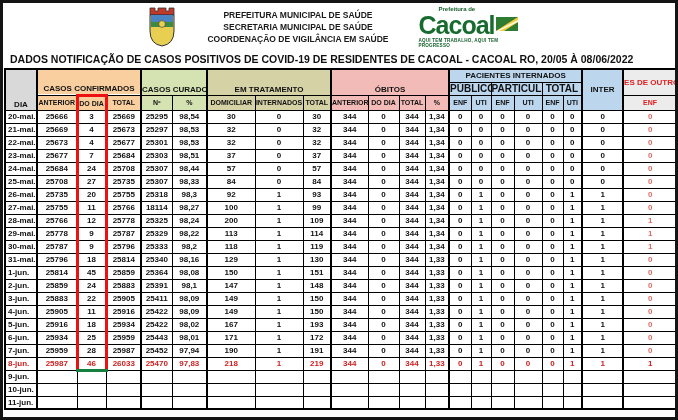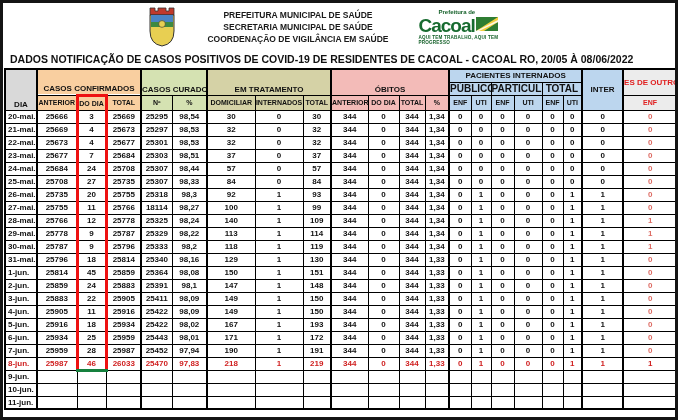--- a/index.html
+++ b/index.html
@@ -14,21 +14,21 @@
   
   .letterhead {
     display:flex; justify-content:center; align-items:center;
     gap:30px; height:46px; padding-top:2px;
   }
   .crest { width:30px; height:40px; flex:0 0 auto; }
   .org-lines { text-align:center; font-weight:bold; font-size:8.5px; line-height:12px; color:#1a1a1a; }
   .cacoal-logo { width:112px; color:#15612a; line-height:1; }
   .logo-pre { font-size:6px; font-weight:bold; margin-left:20px; margin-bottom:1px; }
   .logo-name-row { display:flex; align-items:center; gap:1px; }
-  .logo-name { font-size:19px; font-weight:bold; letter-spacing:-1px; color:#176b2f; }
+  .logo-name { font-size:25px; font-weight:bold; letter-spacing:-1px; color:#176b2f; }
   .logo-tagline { font-size:4.6px; font-weight:bold; margin-top:1px; letter-spacing:0.2px; }
   
   .page-title { font-weight:bold; font-size:10.5px; padding:4px 6px 3px 7px; color:#111; white-space:nowrap; }
   
   table { border-collapse:collapse; table-layout:fixed; width:670px; margin:0 1px; }
   th, td {
     border:1px solid #000;
     padding:0; overflow:hidden; white-space:nowrap;
     text-align:center; font-weight:bold; color:#111;
   }
@@ -339,21 +339,21 @@
         <td class="gs col-inter">1</td>
         <td class="gs col-outros">0</td>
       </tr>
       <tr>
         <td class="dia-cell">28-mai.</td>
         <td class="gs">25766</td>
         <td class="redbox">12</td>
         <td>25778</td>
         <td class="gs">25325</td>
         <td>98,24</td>
-        <td class="gs">140</td>
+        <td class="gs">200</td>
         <td>1</td>
         <td>109</td>
         <td class="gs">344</td>
         <td>0</td>
         <td>344</td>
         <td>1,34</td>
         <td class="gs">0</td>
         <td>1</td>
         <td>0</td>
         <td>0</td>

